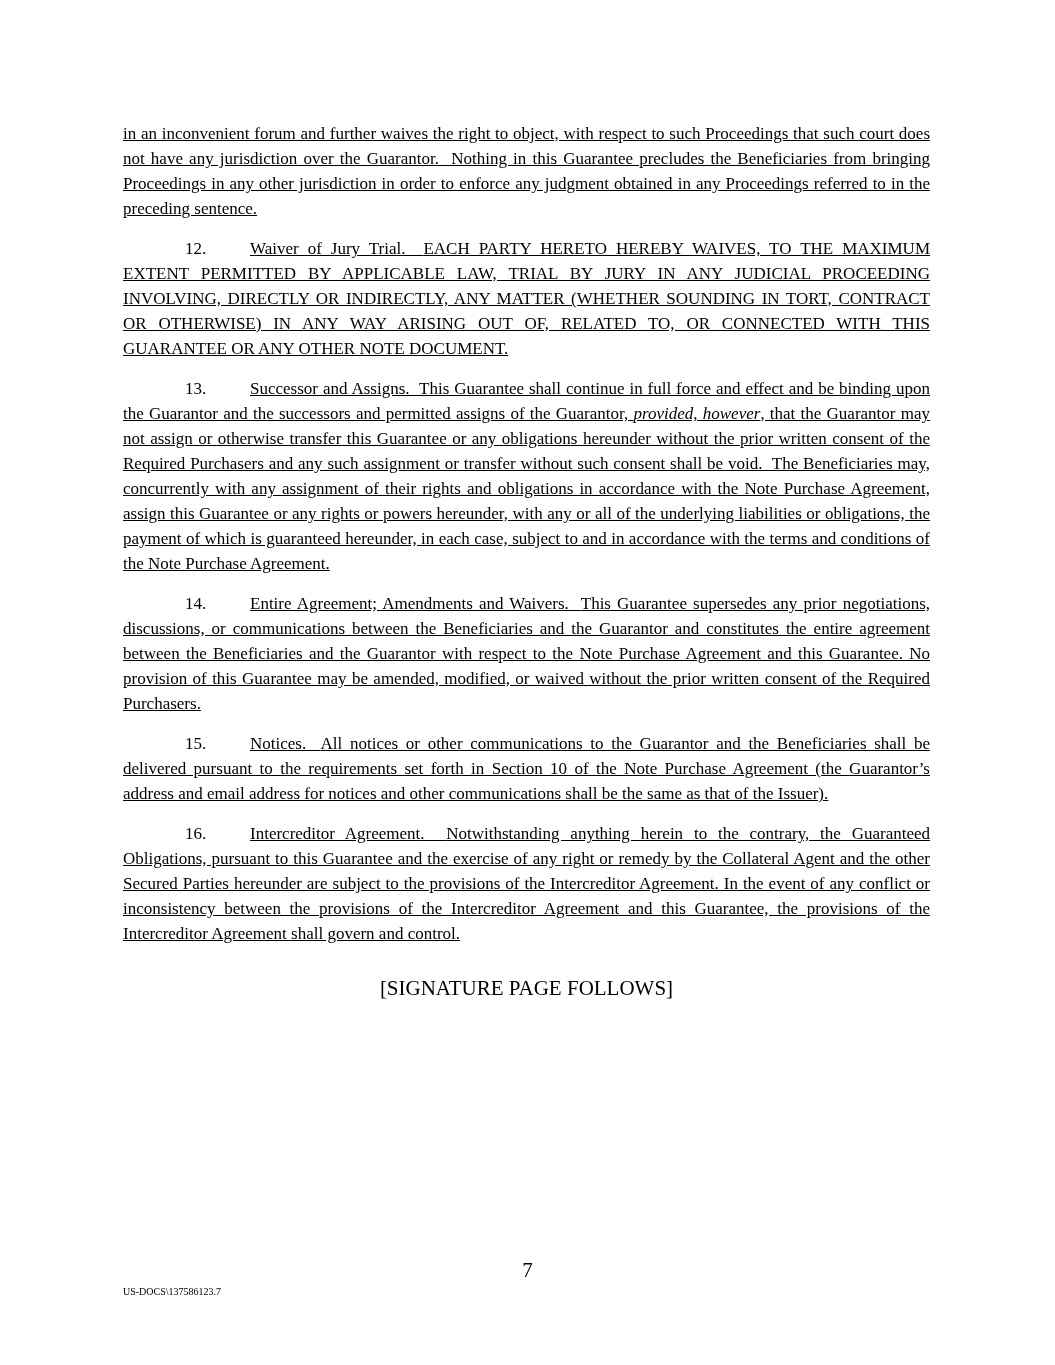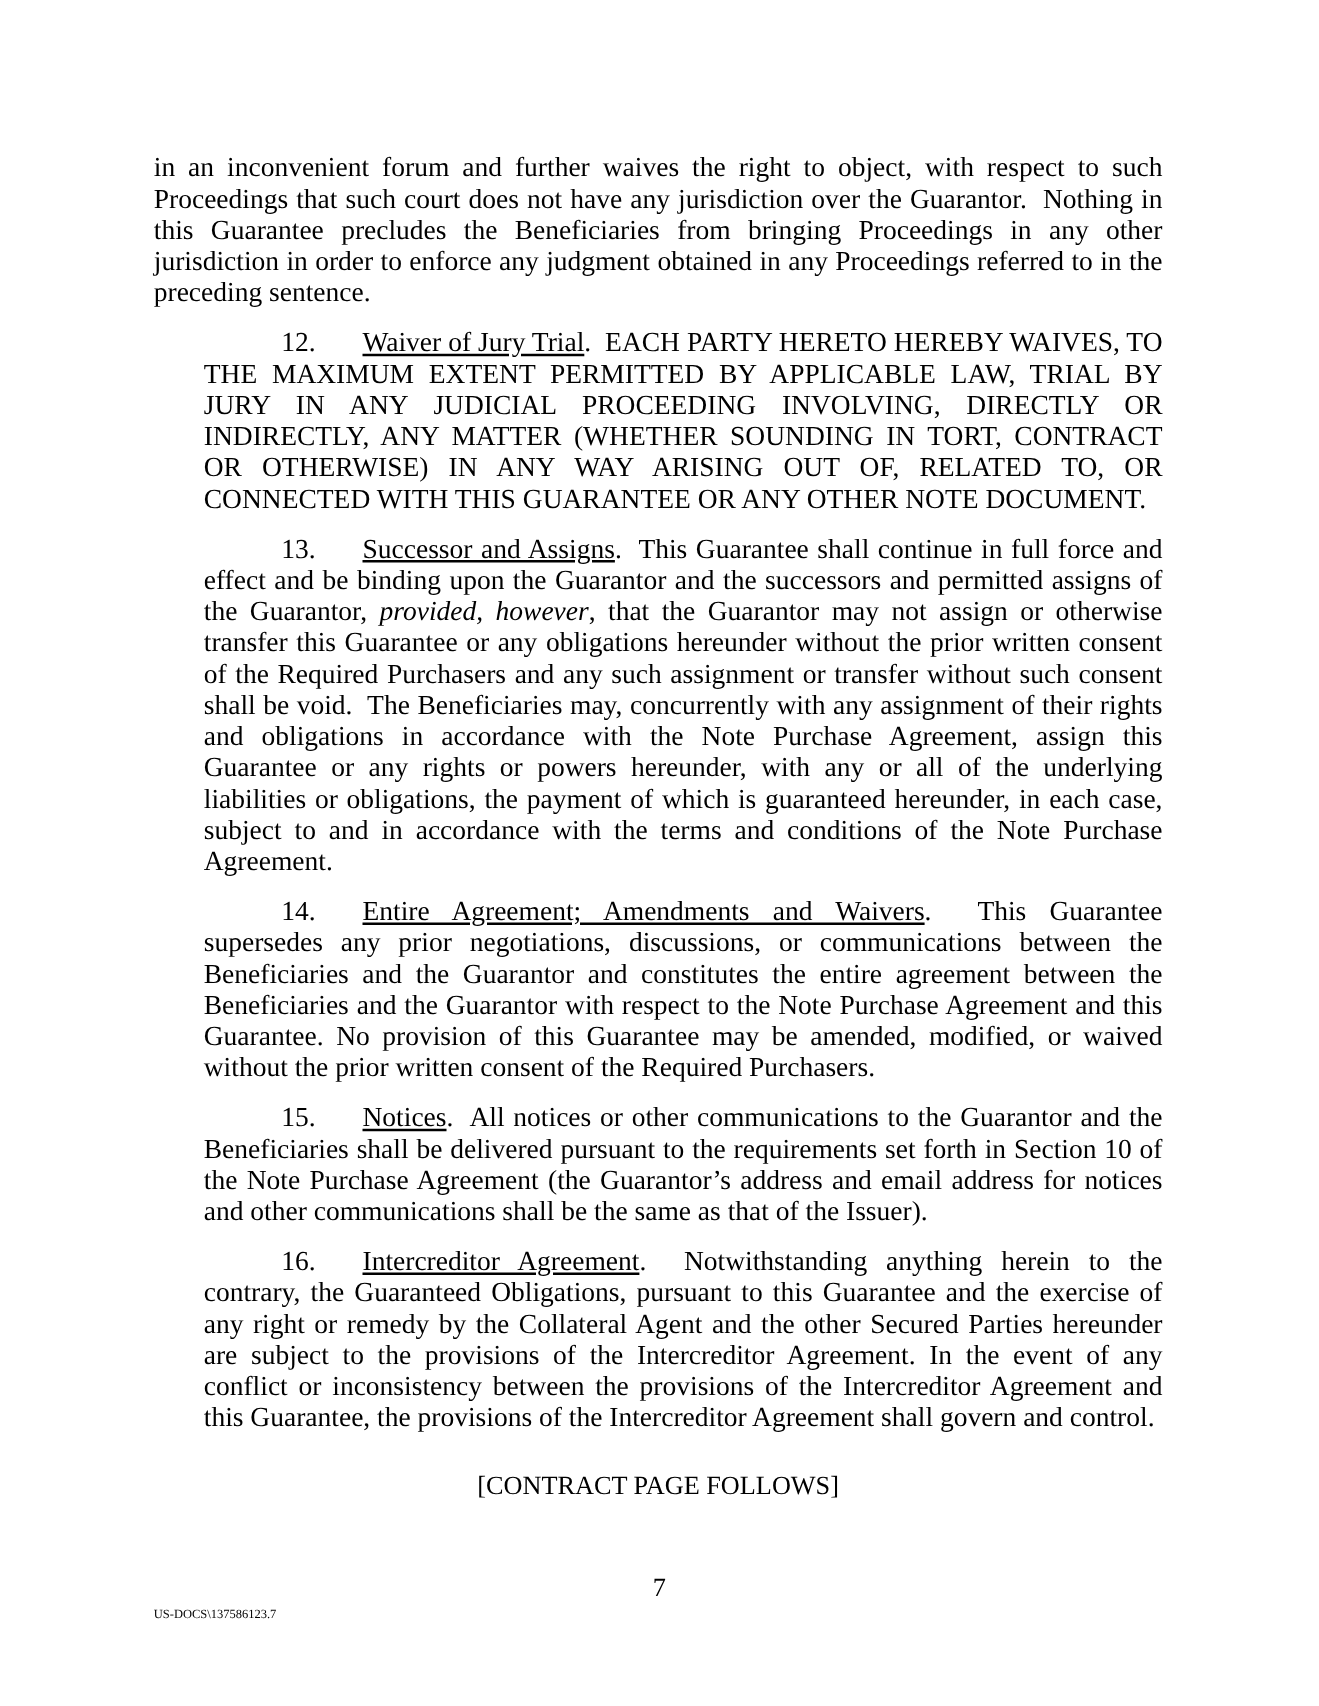--- a/index.html
+++ b/index.html
@@ -21,28 +21,28 @@
     background: #ffffff;
   }
   .content {
     position: absolute;
     left: 123px;
     top: 121px;
     width: 807px;
   }
   p.para {
     margin: 0 0 15px 0;
-    font-size: 22px;
+    font-size: 17px;
     line-height: 25px;
     text-align: justify;
     text-justify: inter-word;
+    text-decoration: underline;
   }
   p.para.numbered {
     text-indent: 62px;
-    margin-left: 40px;
   }
   span.num {
     display: inline-block;
     width: 65px;
     text-indent: 0;
   }
   span.heading {
     text-decoration: underline;
   }
   p.signature-note {
@@ -75,20 +75,20 @@
 <div class="page">
 
   <div class="content">
 
   <p class="para continuation"><span>in an inconvenient forum and further waives the right to object, with respect to such Proceedings that such court does not have any jurisdiction over the Guarantor.&nbsp; Nothing in this Guarantee precludes the Beneficiaries from bringing Proceedings in any other jurisdiction in order to enforce any judgment obtained in any Proceedings referred to in the preceding sentence.</span></p>
       <p class="para numbered"><span class="num">12.</span><span class="heading">Waiver of Jury Trial</span>.&nbsp; <span>EACH PARTY HERETO HEREBY WAIVES, TO THE MAXIMUM EXTENT PERMITTED BY APPLICABLE LAW, TRIAL BY JURY IN ANY JUDICIAL PROCEEDING INVOLVING, DIRECTLY OR INDIRECTLY, ANY MATTER (WHETHER SOUNDING IN TORT, CONTRACT OR OTHERWISE) IN ANY WAY ARISING OUT OF, RELATED TO, OR CONNECTED WITH THIS GUARANTEE OR ANY OTHER NOTE DOCUMENT.</span></p>
       <p class="para numbered"><span class="num">13.</span><span class="heading">Successor and Assigns</span>.&nbsp; <span>This Guarantee shall continue in full force and effect and be binding upon the Guarantor and the successors and permitted assigns of the Guarantor, </span><i>provided, however</i><span>, that the Guarantor may not assign or otherwise transfer this Guarantee or any obligations hereunder without the prior written consent of the Required Purchasers and any such assignment or transfer without such consent shall be void.&nbsp; The Beneficiaries may, concurrently with any assignment of their rights and obligations in accordance with the Note Purchase Agreement, assign this Guarantee or any rights or powers hereunder, with any or all of the underlying liabilities or obligations, the payment of which is guaranteed hereunder, in each case, subject to and in accordance with the terms and conditions of the Note Purchase Agreement.</span></p>
       <p class="para numbered"><span class="num">14.</span><span class="heading">Entire Agreement; Amendments and Waivers</span>.&nbsp; <span>This Guarantee supersedes any prior negotiations, discussions, or communications between the Beneficiaries and the Guarantor and constitutes the entire agreement between the Beneficiaries and the Guarantor with respect to the Note Purchase Agreement and this Guarantee. No provision of this Guarantee may be amended, modified, or waived without the prior written consent of the Required Purchasers.</span></p>
       <p class="para numbered"><span class="num">15.</span><span class="heading">Notices</span>.&nbsp; <span>All notices or other communications to the Guarantor and the Beneficiaries shall be delivered pursuant to the requirements set forth in Section 10 of the Note Purchase Agreement (the Guarantor’s address and email address for notices and other communications shall be the same as that of the Issuer).</span></p>
       <p class="para numbered"><span class="num">16.</span><span class="heading">Intercreditor Agreement</span>.&nbsp; <span>Notwithstanding anything herein to the contrary, the Guaranteed Obligations, pursuant to this Guarantee and the exercise of any right or remedy by the Collateral Agent and the other Secured Parties hereunder are subject to the provisions of the Intercreditor Agreement. In the event of any conflict or inconsistency between the provisions of the Intercreditor Agreement and this Guarantee, the provisions of the Intercreditor Agreement shall govern and control.</span></p>
-      <p class="signature-note">[CONTRACT PAGE FOLLOWS]</p>
+      <p class="signature-note">[SIGNATURE PAGE FOLLOWS]</p>
     </div>
 
   <div class="page-number">7</div>
 
   <div class="doc-id">US-DOCS\137586123.7</div>
 
 </div>
 
 </body></html>

